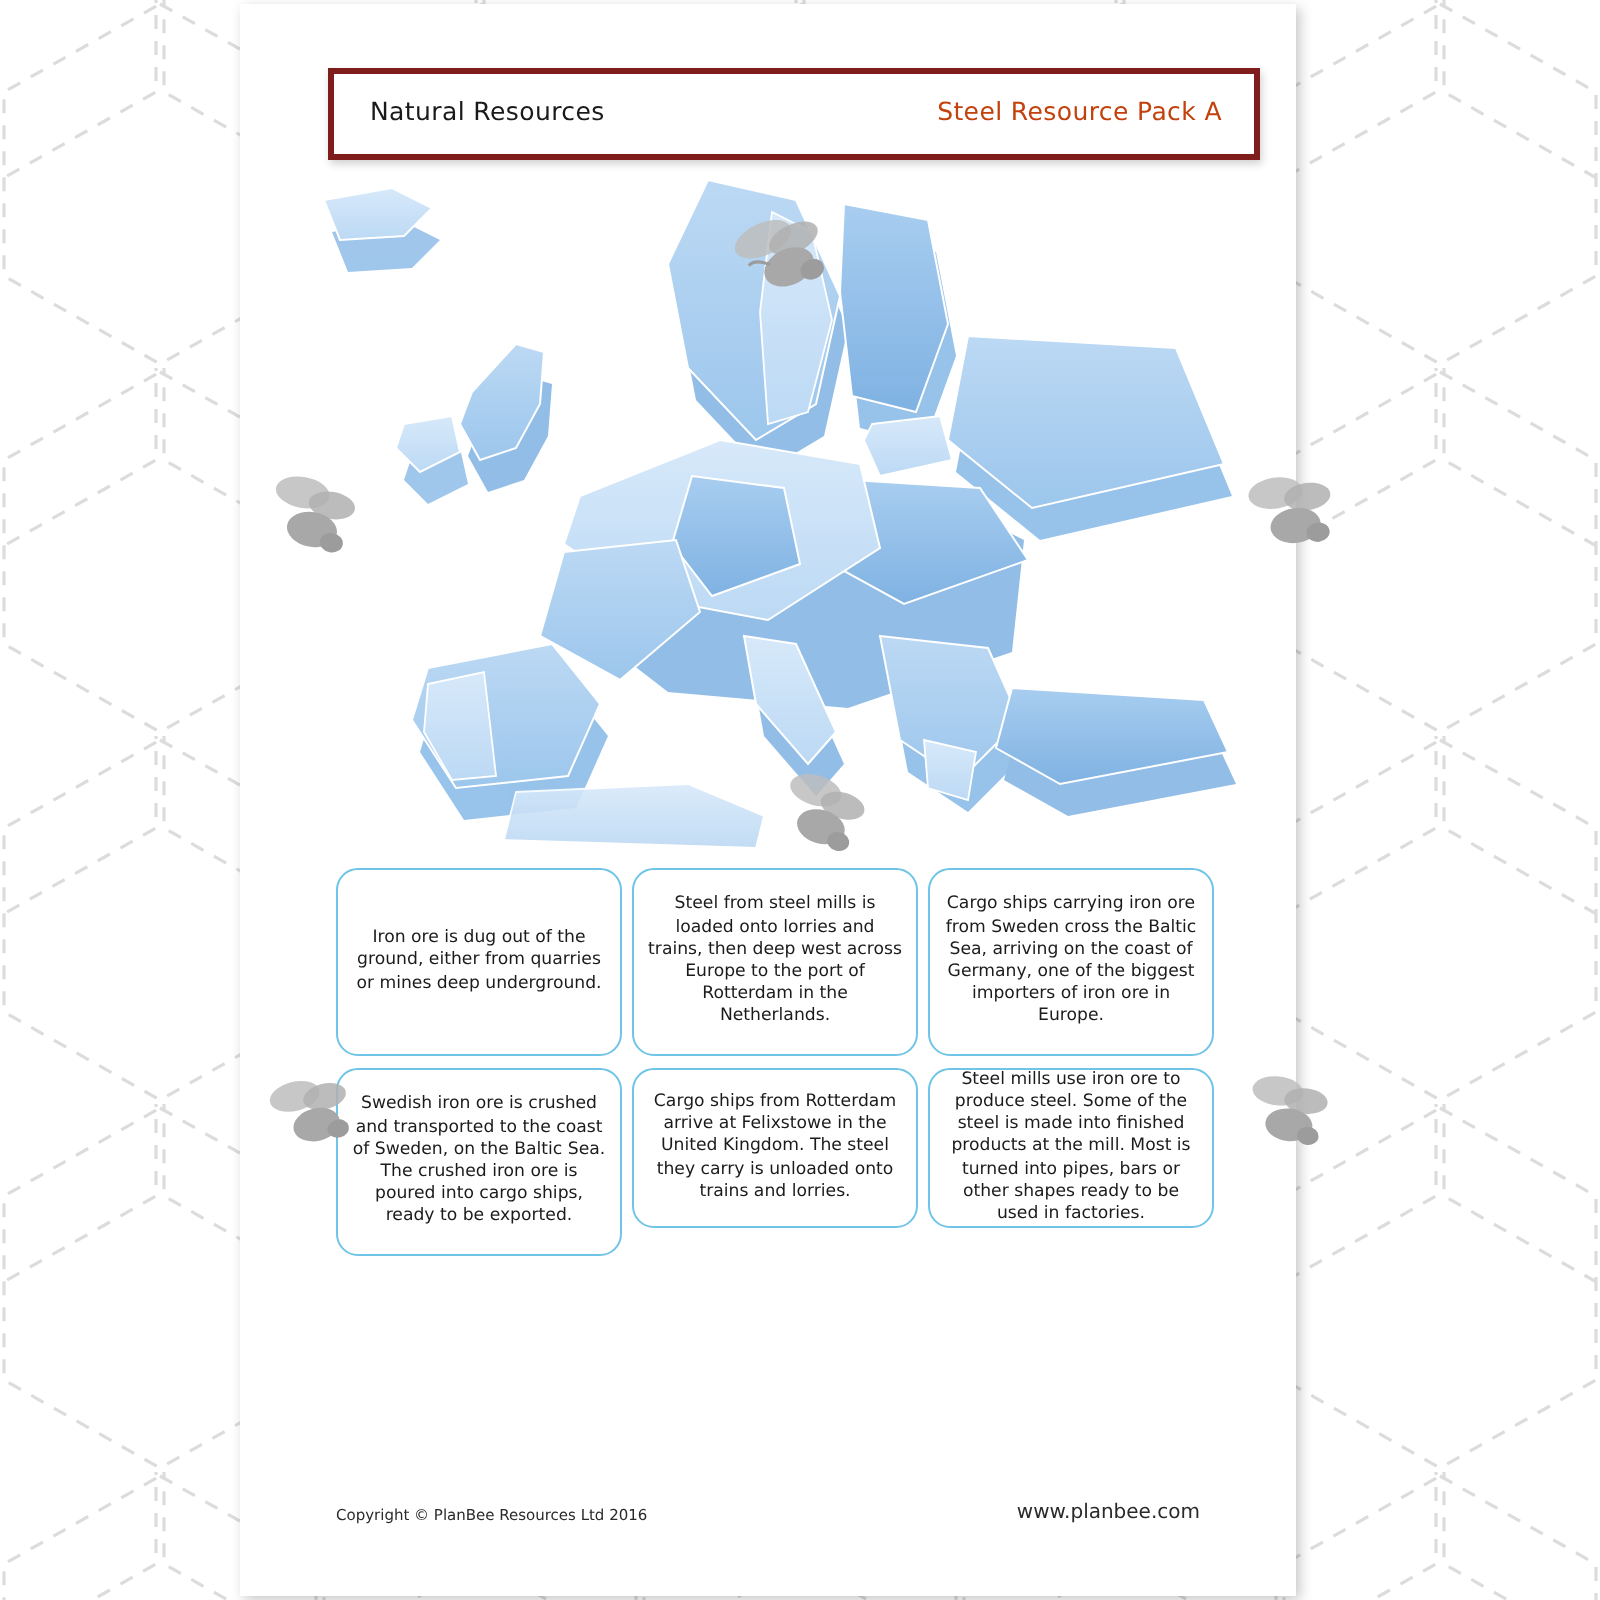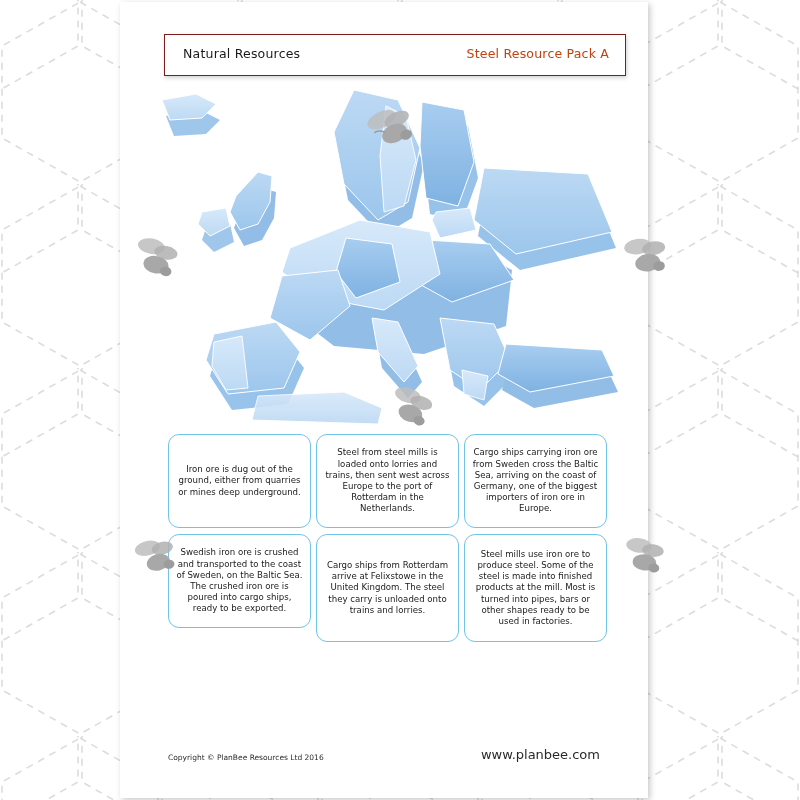--- a/index.html
+++ b/index.html
@@ -40,21 +40,21 @@
   }
 
   
   .header {
     position: absolute;
     left: 44px;
     top: 32px;
     width: 460px;
     height: 40px;
     background: #ffffff;
-    border: 1px solid #7f1d1d;
+    border: 3px solid #7f1d1d;
     box-shadow: 1px 2px 4px rgba(0,0,0,0.18);
   }
   .header-title {
     position: absolute;
     left: 18px;
     top: 11px;
     font-size: 12.5px;
     color: #1a1a1a;
     font-family: "DejaVu Sans", sans-serif;
     letter-spacing: 0.2px;
@@ -104,35 +104,35 @@
   .card p {
     margin: 0;
     font-size: 8.6px;
     line-height: 1.30;
     color: #1b1b1b;
     font-family: "DejaVu Sans", sans-serif;
   }
 
   .cards .c-r1 { height: 94px; }
   .cards .c-r2 { height: 94px; }
-  .cards .c-r3 { height: 108px; }
+  .cards .c-r3 { height: 80px; }
 
   
   .footer-left {
     position: absolute;
     left: 48px;
     bottom: 36px;
     font-size: 7.5px;
     color: #2a2a2a;
   }
   .footer-right {
     position: absolute;
     right: 48px;
     bottom: 36px;
-    font-size: 13px;
+    font-size: 10px;
     color: #2a2a2a;
   }
 
   
   .bee {
     position: absolute;
     z-index: 3;
     pointer-events: none;
   }
 </style>
@@ -303,21 +303,21 @@
           <path d="M118 316 l86 -4 l38 16 l-4 16 l-126 -4 z" fill="url(#gA)" stroke="#ffffff" stroke-width="0.9" opacity="0.9"></path>
         </g>
       </svg>
     </div>
 
     <div class="cards">
       <div class="card c-r1">
         <p>Iron ore is dug out of the ground, either from quarries or mines deep underground.</p>
       </div>
       <div class="card c-r1">
-        <p>Steel from steel mills is loaded onto lorries and trains, then sent west across Europe to the port of Rotterdam in the Netherlands.</p>
+        <p>Steel from steel mills is loaded onto lorries and trains, then deep west across Europe to the port of Rotterdam in the Netherlands.</p>
       </div>
 
       <div class="card c-r2">
         <p>Cargo ships carrying iron ore from Sweden cross the Baltic Sea, arriving on the coast of Germany, one of the biggest importers of iron ore in Europe.</p>
       </div>
       <div class="card c-r2">
         <p>Swedish iron ore is crushed and transported to the coast of Sweden, on the Baltic Sea. The crushed iron ore is poured into cargo ships, ready to be exported.</p>
       </div>
 
       <div class="card c-r3">

